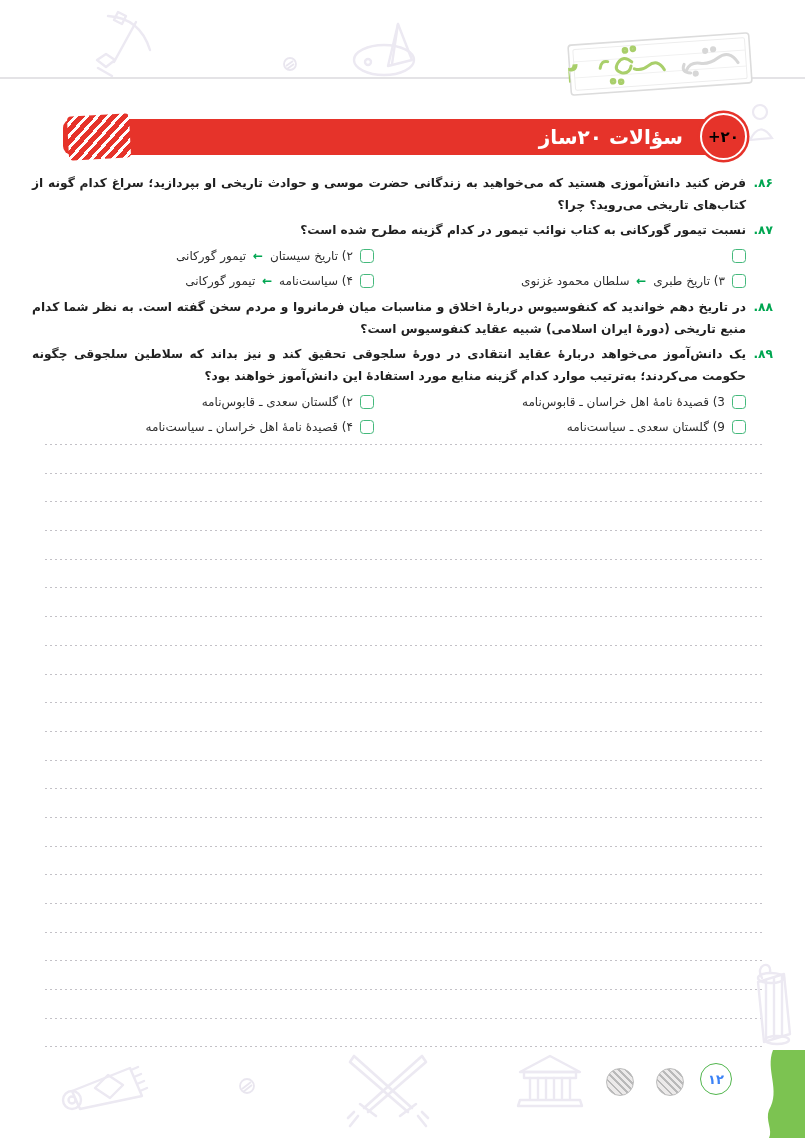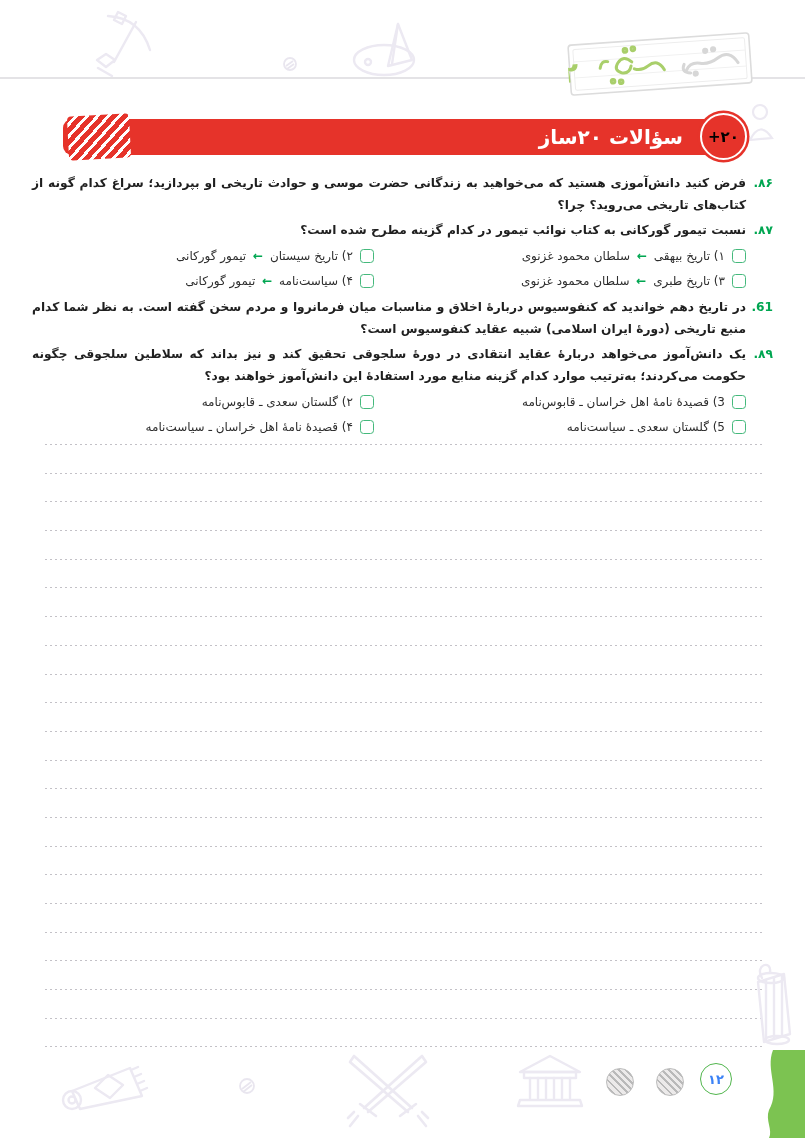--- a/index.html
+++ b/index.html
@@ -111,48 +111,47 @@
     <div class="banner-hatch"></div>
     <div class="banner-title">سؤالات ۲۰ساز</div>
     <div class="banner-badge">+۲۰</div>
   </div>
 
   <div class="questions">
       <div class="question"><span class="qnum">۸۶.</span><span>فرض کنید دانش‌آموزی هستید که می‌خواهید به زندگانی حضرت موسی و حوادث تاریخی او بپردازید؛ سراغ کدام گونه از کتاب‌های تاریخی می‌روید؟ چرا؟</span></div>
       <div class="question"><span class="qnum">۸۷.</span><span>نسبت تیمور گورکانی به کتاب نوائب تیمور در کدام گزینه مطرح شده است؟</span><div class="opts">
           <div class="opt">
             <span class="cb"></span>
-            <span class="optlab">۱) تاریخ بیهقی <span class="arrow">←</span> سلطان محمود غزنوی</span>
           </div>
           <div class="opt">
             <span class="cb"></span>
             <span class="optlab">۲) تاریخ سیستان <span class="arrow">←</span> تیمور گورکانی</span>
           </div>
           <div class="opt">
             <span class="cb"></span>
             <span class="optlab">۳) تاریخ طبری <span class="arrow">←</span> سلطان محمود غزنوی</span>
           </div>
           <div class="opt">
             <span class="cb"></span>
             <span class="optlab">۴) سیاست‌نامه <span class="arrow">←</span> تیمور گورکانی</span>
           </div>
         </div></div>
-      <div class="question"><span class="qnum">61.</span><span>در تاریخ دهم خواندید که کنفوسیوس دربارهٔ اخلاق و مناسبات میان فرمانروا و مردم سخن گفته است. به نظر شما کدام منبع تاریخی (دورهٔ ایران اسلامی) شبیه عقاید کنفوسیوس است؟</span></div>
+      <div class="question"><span class="qnum">۸۸.</span><span>در تاریخ دهم خواندید که کنفوسیوس دربارهٔ اخلاق و مناسبات میان فرمانروا و مردم سخن گفته است. به نظر شما کدام منبع تاریخی (دورهٔ ایران اسلامی) شبیه عقاید کنفوسیوس است؟</span></div>
       <div class="question"><span class="qnum">۸۹.</span><span>یک دانش‌آموز می‌خواهد دربارهٔ عقاید انتقادی در دورهٔ سلجوقی تحقیق کند و نیز بداند که سلاطین سلجوقی چگونه حکومت می‌کردند؛ به‌ترتیب موارد کدام گزینه منابع مورد استفادهٔ این دانش‌آموز خواهند بود؟</span><div class="opts">
           <div class="opt">
             <span class="cb"></span>
             <span class="optlab">3) قصیدهٔ نامهٔ اهل خراسان ـ قابوس‌نامه</span>
           </div>
           <div class="opt">
             <span class="cb"></span>
             <span class="optlab">۲) گلستان سعدی ـ قابوس‌نامه</span>
           </div>
           <div class="opt">
             <span class="cb"></span>
-            <span class="optlab">5) گلستان سعدی ـ سیاست‌نامه</span>
+            <span class="optlab">9) گلستان سعدی ـ سیاست‌نامه</span>
           </div>
           <div class="opt">
             <span class="cb"></span>
             <span class="optlab">۴) قصیدهٔ نامهٔ اهل خراسان ـ سیاست‌نامه</span>
           </div>
         </div></div>
     </div>
 
   <div class="lines">
       <div class="dotline"></div>

